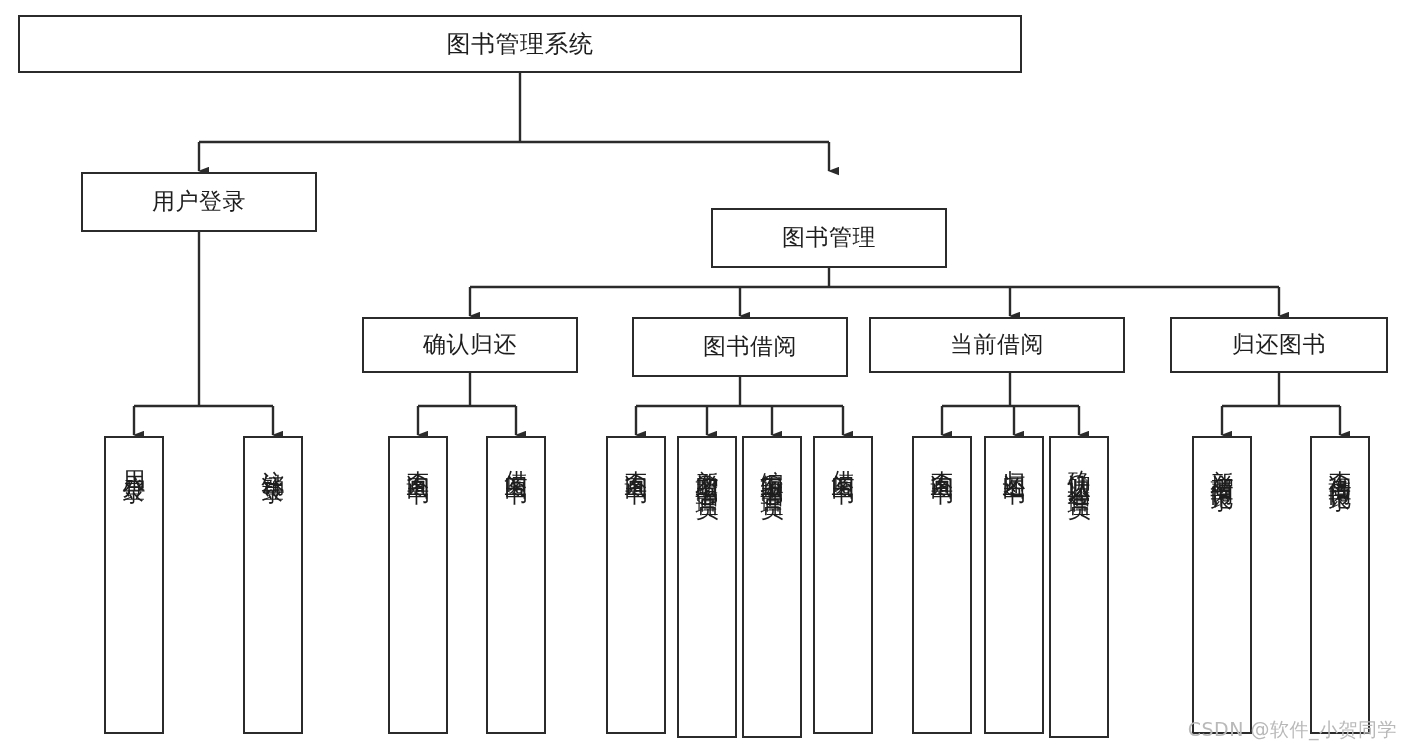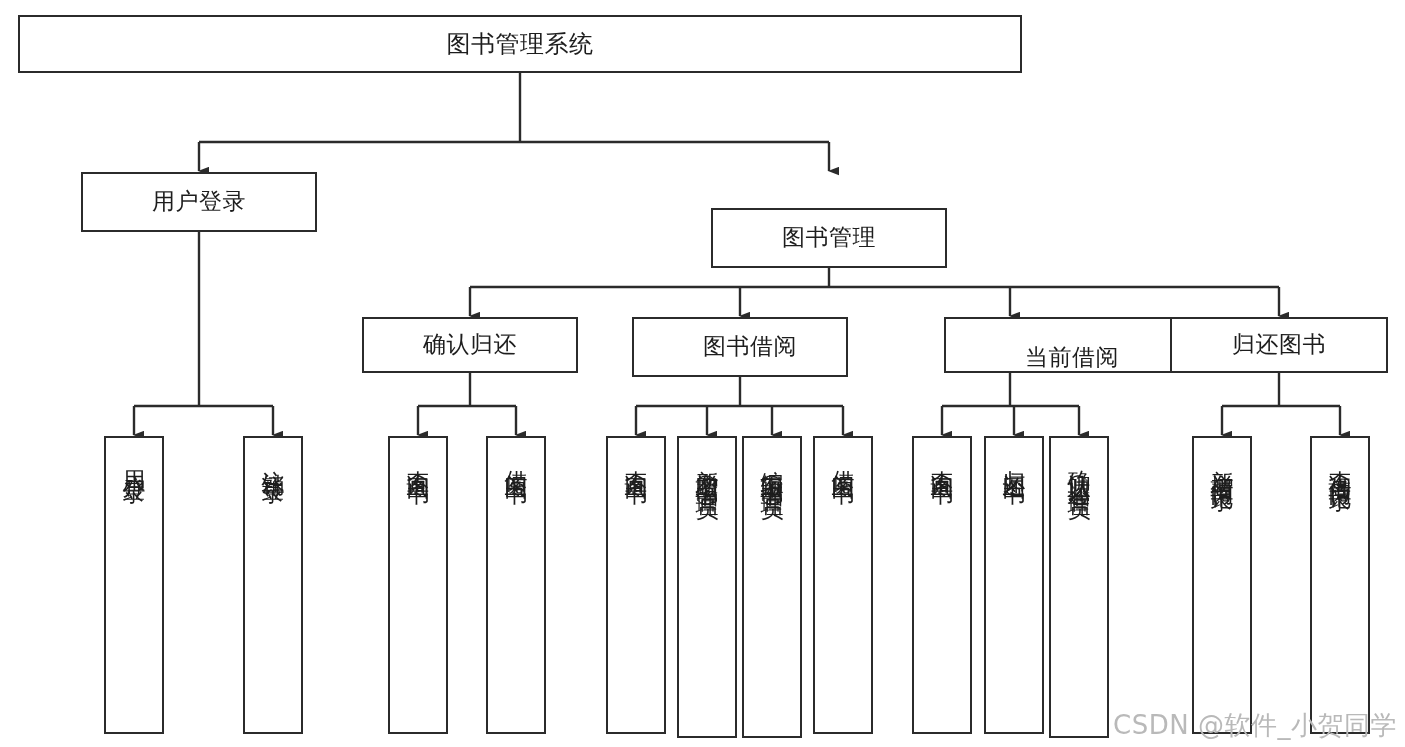--- a/index.html
+++ b/index.html
@@ -61,21 +61,21 @@
     text-orientation: upright;
     font-size: 23px;
     line-height: 1;
     letter-spacing: 4px;
     white-space: nowrap;
   }
   .watermark {
     position: absolute;
     right: 8px;
     bottom: 4px;
-    font-size: 26px;
+    font-size: 19px;
     color: #b9b9b9;
     letter-spacing: 0.5px;
     z-index: 5;
     white-space: nowrap;
   }
 </style>
 </head>
 <body>
 
 <div id="canvas">
@@ -133,21 +133,21 @@
   <div class="node horiz" style="left: 711px; top: 172px; width: 236px; height: 60px; margin-top: 36px;">
     <span class="lbl">图书管理</span>
   </div>
 
   <div class="node horiz" style="left: 362px; top: 317px; width: 216px; height: 56px;">
     <span class="lbl">确认归还</span>
   </div>
   <div class="node horiz" style="left: 632px; top: 317px; width: 216px; height: 60px; padding-left: 20px;">
     <span class="lbl">图书借阅</span>
   </div>
-  <div class="node horiz" style="left: 944px; top: 317px; width: 256px; height: 56px; align-items: flex-end;">
+  <div class="node horiz" style="left: 869px; top: 317px; width: 256px; height: 56px;">
     <span class="lbl">当前借阅</span>
   </div>
   <div class="node horiz" style="left: 1170px; top: 317px; width: 218px; height: 56px;">
     <span class="lbl">归还图书</span>
   </div>
 
   <div class="node vert" style="left: 104px; top: 436px; width: 60px; height: 298px;">
     <span class="lbl">用户登录</span>
   </div>
   <div class="node vert" style="left: 243px; top: 436px; width: 60px; height: 298px;">

